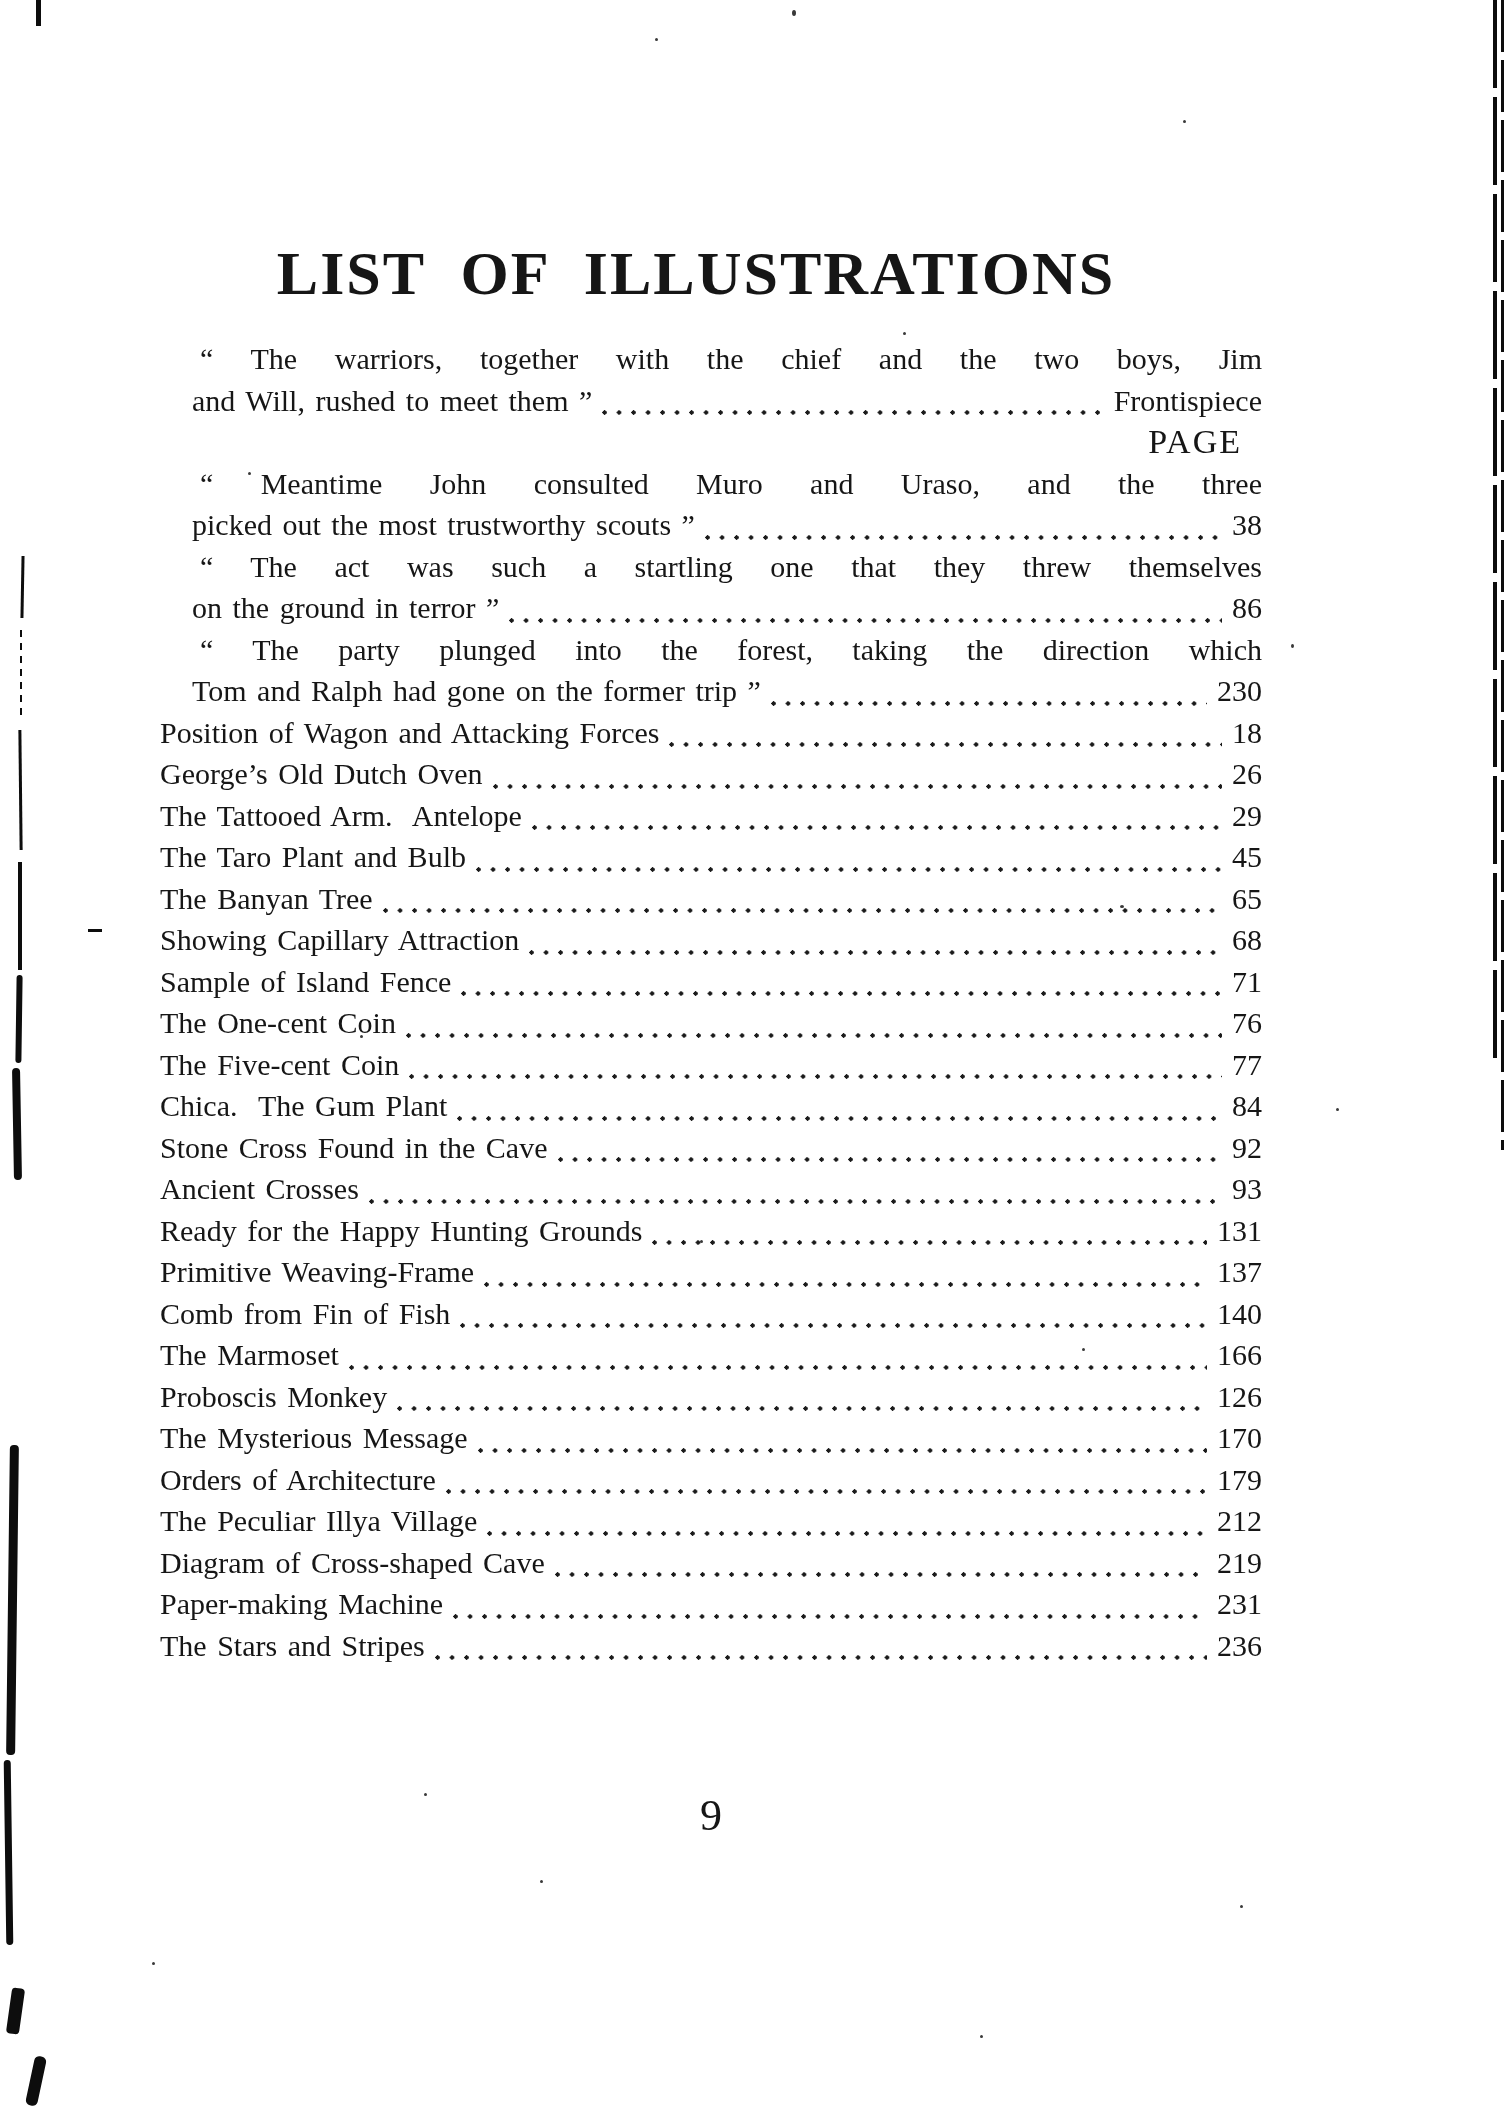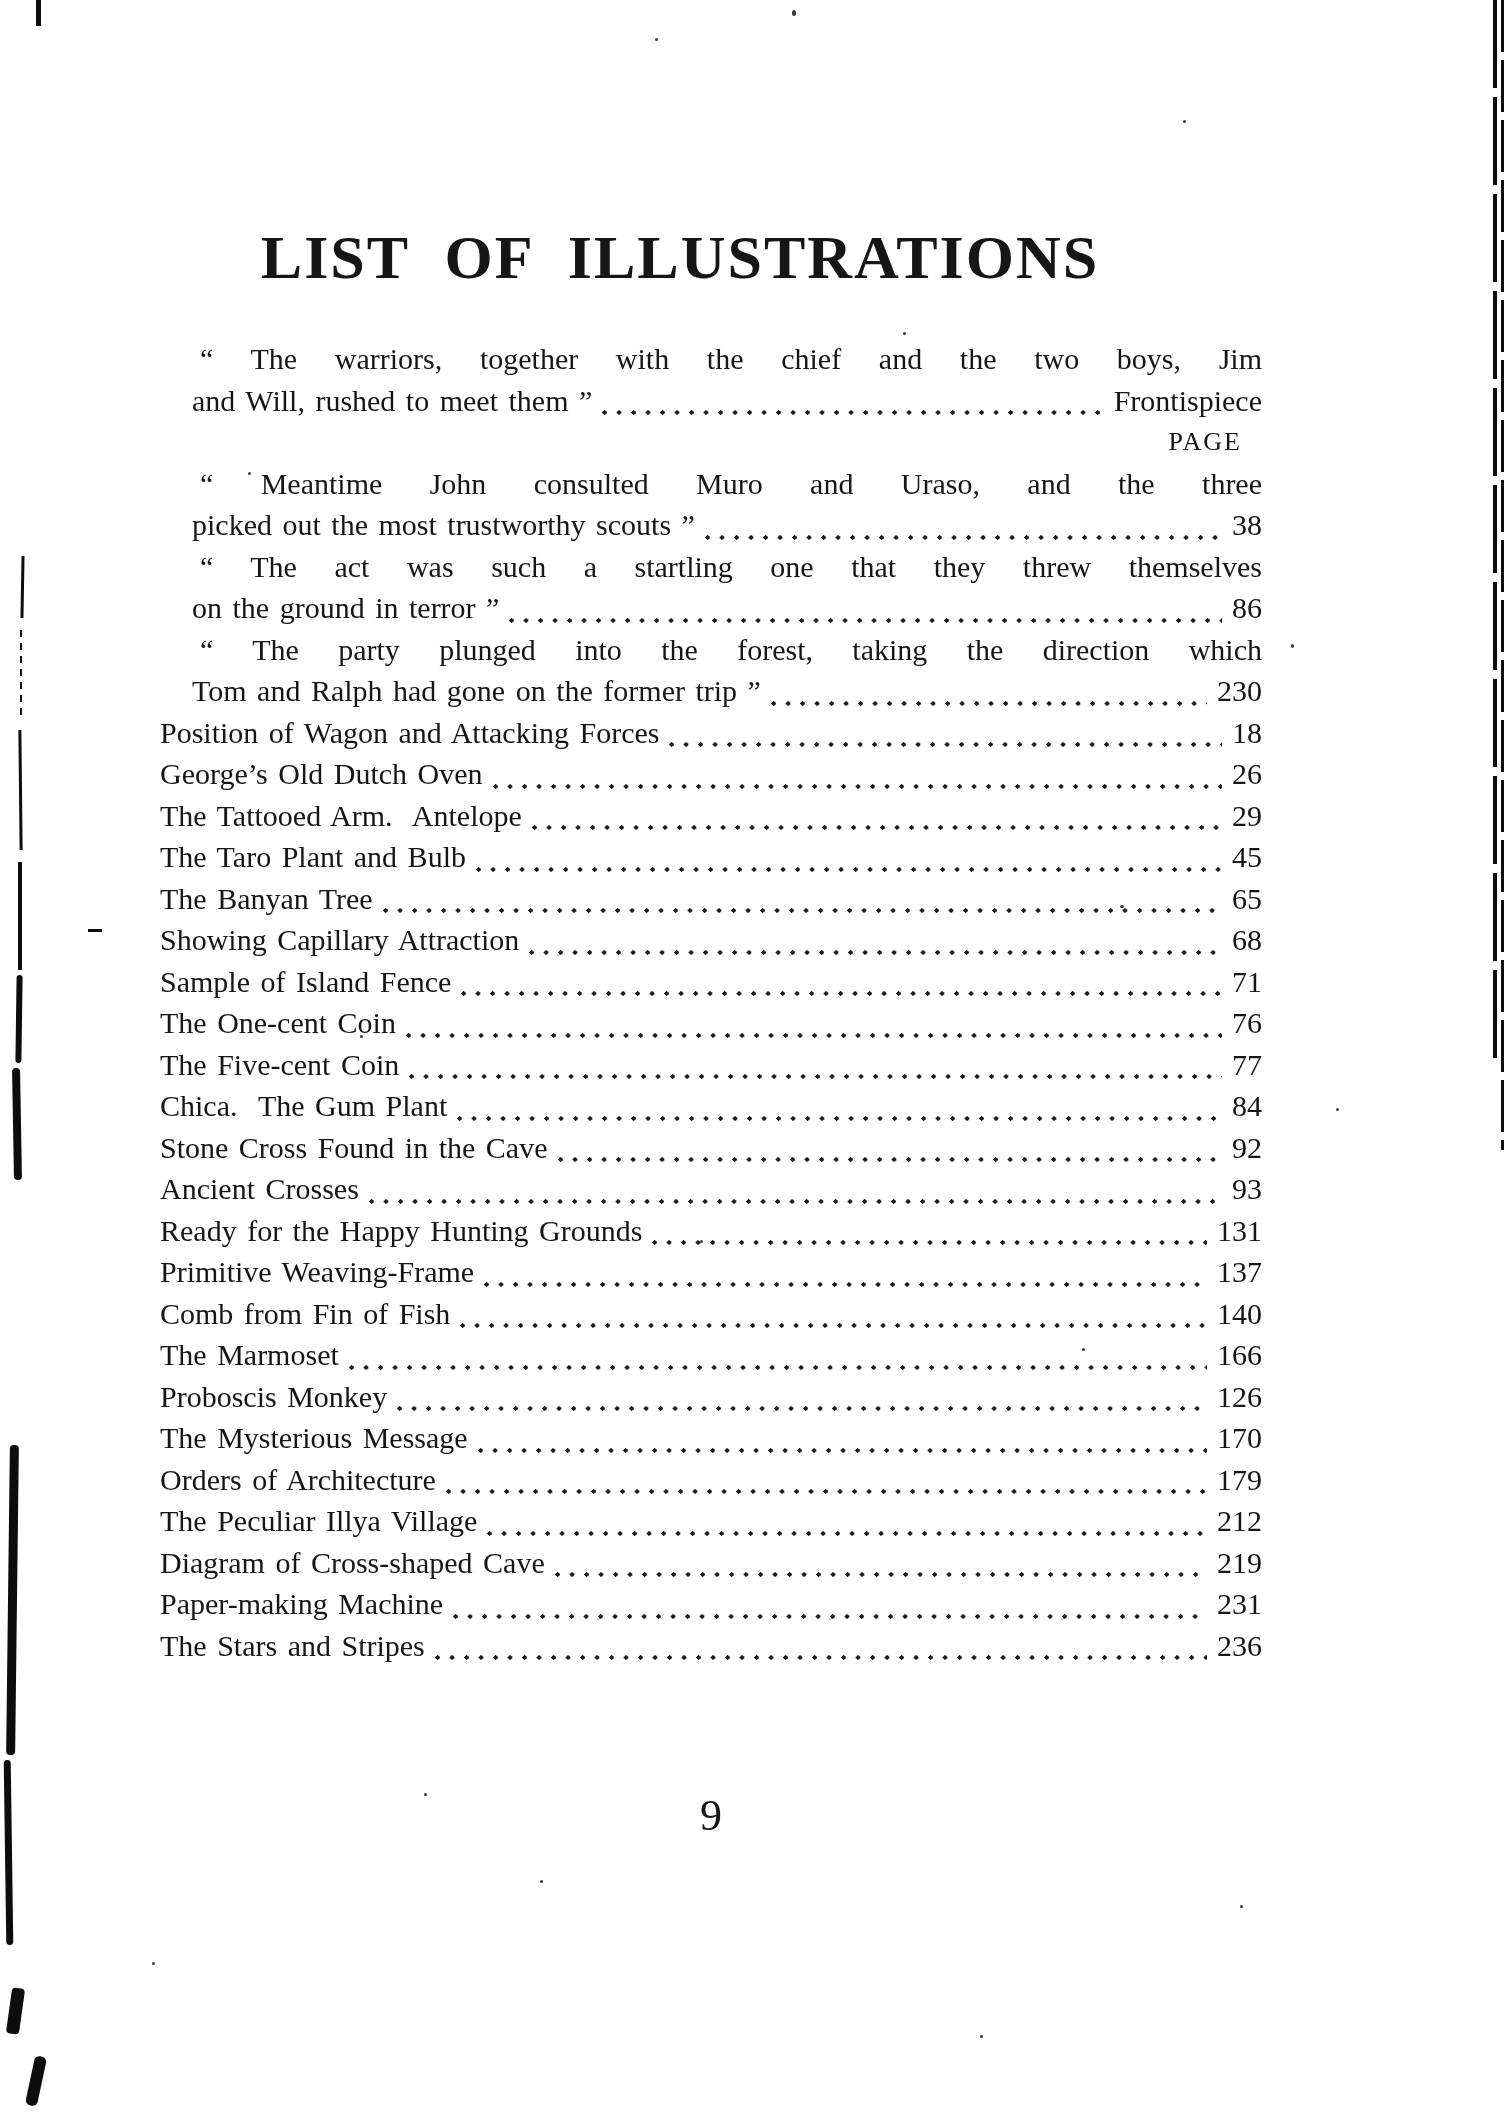--- a/index.html
+++ b/index.html
@@ -2,21 +2,21 @@
 <html><head>
 <meta charset="utf-8">
 <style>
   html,body { margin:0; padding:0; background:#e8e8e4; }
   .page {
     position:relative; width:1510px; height:2120px; background:#ffffff;
     font-family:"Liberation Serif","DejaVu Serif",serif; color:#161616;
     overflow:hidden;
   }
   .title {
-    position:absolute; top:226px; left:90px; width:1180px; margin:0;
+    position:absolute; top:226px; left:90px; width:1180px; margin:16px;
     text-align:center; font-size:62px; font-weight:700; line-height:1;
     letter-spacing:2px; word-spacing:18px;
   }
   .toc {
     position:absolute; top:338px; left:160px; width:1102px;
     font-size:30px; line-height:41.5px; word-spacing:3px;
   }
   .line1 {
     text-align:justify; text-justify:inter-word; text-align-last:justify;
     white-space:nowrap;
@@ -26,21 +26,21 @@
   .row.cont { padding-left:32px; }
   .txt { white-space:pre; flex:0 0 auto; }
   .leader { flex:1 1 auto; position:relative; align-self:stretch; margin-left:6px; }
   .leader::before {
     content:""; position:absolute; left:4px; right:2px; bottom:6px; height:5px;
     background-image:radial-gradient(circle at 2.5px 2.5px, #1b1b1b 2px, rgba(0,0,0,0) 2.3px);
     background-size:14.5px 5px; background-repeat:repeat-x;
   }
   .pnum { flex:0 0 auto; text-align:right; padding-left:8px; white-space:pre; }
   .page-label {
-    text-align:right; font-size:26px; letter-spacing:2px; padding-right:20px;
+    text-align:right; font-size:34px; letter-spacing:2px; padding-right:20px;
     line-height:41.5px;
   }
   .folio {
     position:absolute; top:1794px; left:160px; width:1102px;
     text-align:center; font-size:44px; line-height:1;
   }
   
   .art { position:absolute; background:#0d0d0d; }
   .rline1 { left:1493px; top:0; width:4px; height:1060px;
     background:repeating-linear-gradient(180deg,#0c0c0c 0 88px, rgba(0,0,0,0) 88px 97px); }

